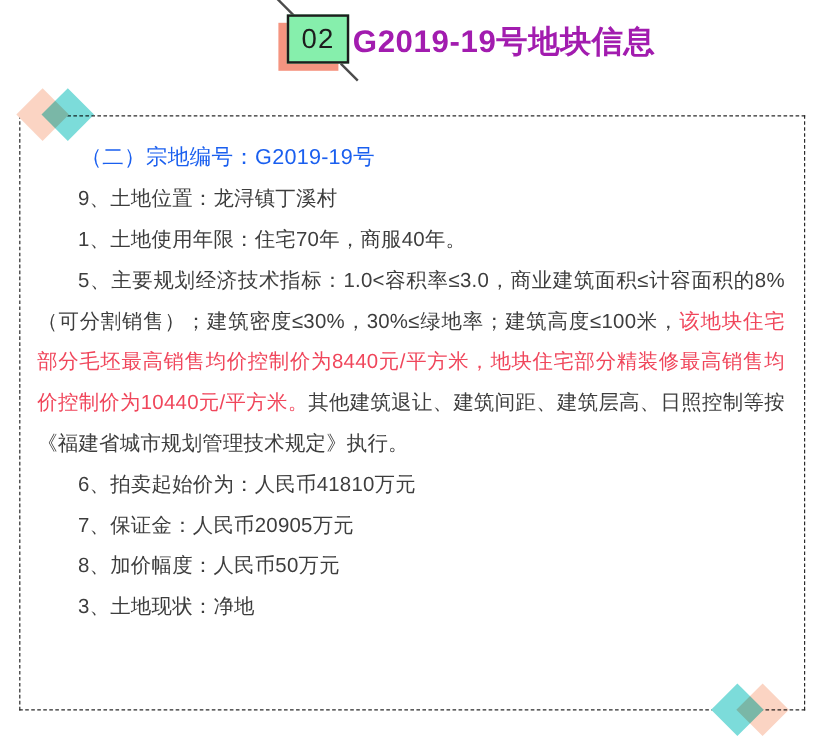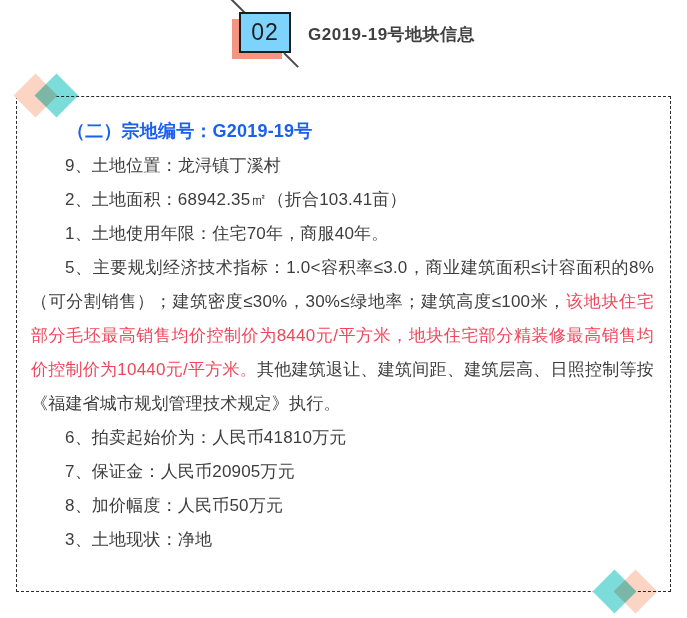--- a/index.html
+++ b/index.html
@@ -38,21 +38,21 @@
     height: 40px;
     background: #F59480;
   }
   .num-box {
     position: absolute;
     left: 7px;
     top: 2px;
     width: 52px;
     height: 41px;
     border: 2px solid #1d1d1d;
-    background: #7dd3fc;
+    background: #86efac;
     box-sizing: border-box;
     display: flex;
     align-items: center;
     justify-content: center;
     font-size: 23px;
     letter-spacing: 1px;
     color: #1d1d1d;
     font-weight: 400;
   }
   .tick {
@@ -67,24 +67,23 @@
     transform: rotate(45deg);
     transform-origin: 100% 50%;
   }
   .tick-br {
     left: 52px;
     top: 42px;
     transform: rotate(45deg);
     transform-origin: 0% 50%;
   }
   .section-title {
-    margin-left: 14px;
-    font-size: 17px;
+    font-size: 26px;
     font-weight: 700;
-    color: #404040;
+    color: #a21caf;
     letter-spacing: 0.5px;
     white-space: nowrap;
   }
 
   
   .panel {
     position: absolute;
     left: 16px;
     top: 96px;
     width: 655px;
@@ -128,21 +127,21 @@
     position: absolute;
     left: 0;
     top: 0;
     width: 100%;
     padding: 22px 14px 0 14px;
     box-sizing: border-box;
   }
   .sub-title {
     color: #1A5FEF;
     font-size: 18px;
-    font-weight: 700;
+    font-weight: 400;
     margin: 0 0 6px 36px;
     letter-spacing: 0.2px;
   }
   .item {
     font-size: 17px;
     line-height: 34px;
     color: #3d3d3d;
     margin: 0;
     text-indent: 34px;
     letter-spacing: 0.2px;
@@ -167,21 +166,20 @@
   </div>
   <div class="section-title">G2019-19号地块信息</div>
 </div>
 
 <div class="panel">
   <div class="panel-inner">
 
     <div class="sub-title">（二）宗地编号：G2019-19号</div>
 
     <p class="item">9、土地位置：龙浔镇丁溪村</p>
-    <p class="item">2、土地面积：68942.35㎡（折合103.41亩）</p>
     <p class="item">1、土地使用年限：住宅70年，商服40年。</p>
 
     <p class="item para"><span>5、主要规划经济技术指标：1.0&lt;容积率≤3.0，商业建筑面积≤计容面积的8%（可分割销售）；建筑密度≤30%，30%≤绿地率；建筑高度≤100米，</span><span class="red">该地块住宅部分毛坯最高销售均价控制价为8440元/平方米，地块住宅部分精装修最高销售均价控制价为10440元/平方米。</span><span>其他建筑退让、建筑间距、建筑层高、日照控制等按《福建省城市规划管理技术规定》执行。</span></p>
 
     <p class="item">6、拍卖起始价为：人民币41810万元</p>
     <p class="item">7、保证金：人民币20905万元</p>
     <p class="item">8、加价幅度：人民币50万元</p>
     <p class="item">3、土地现状：净地</p>
   </div>
 </div>

